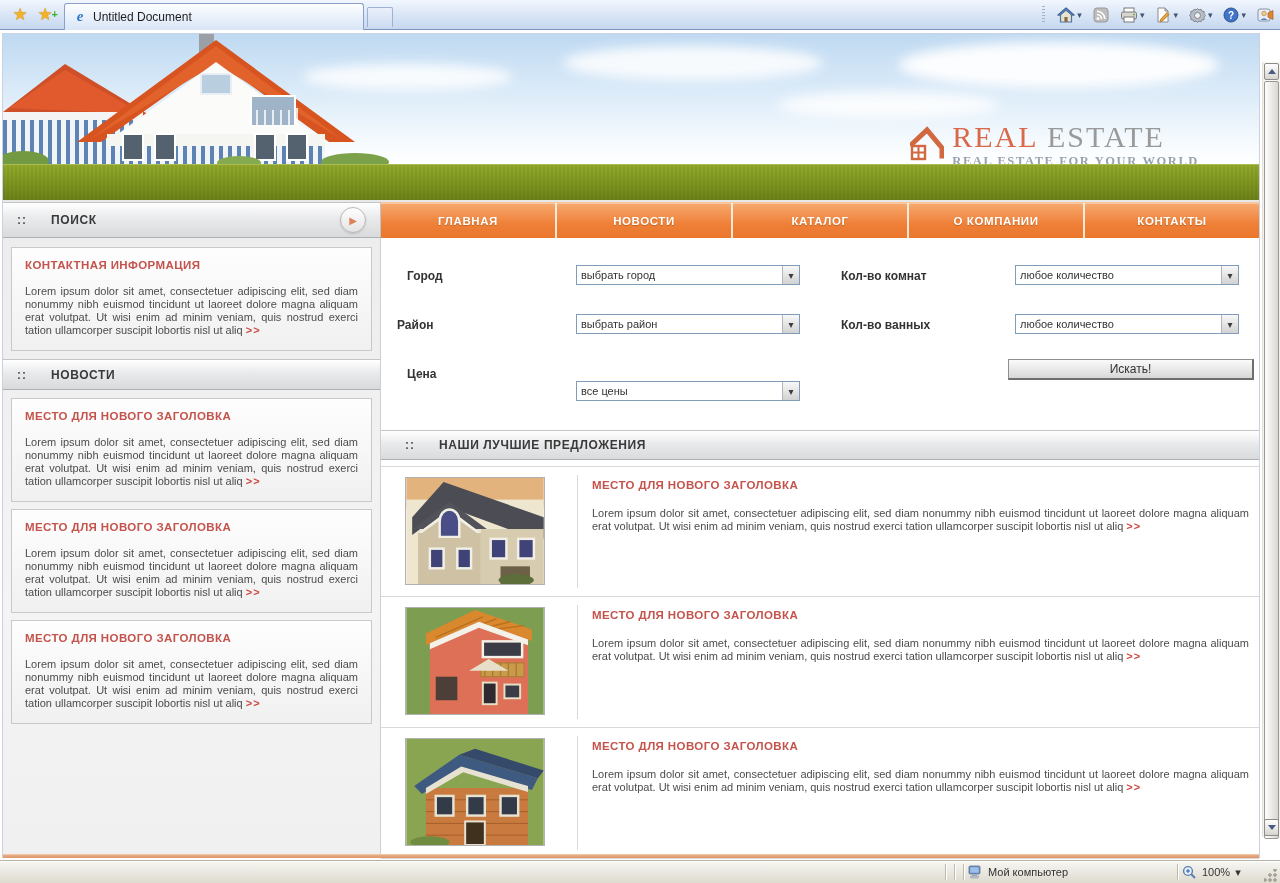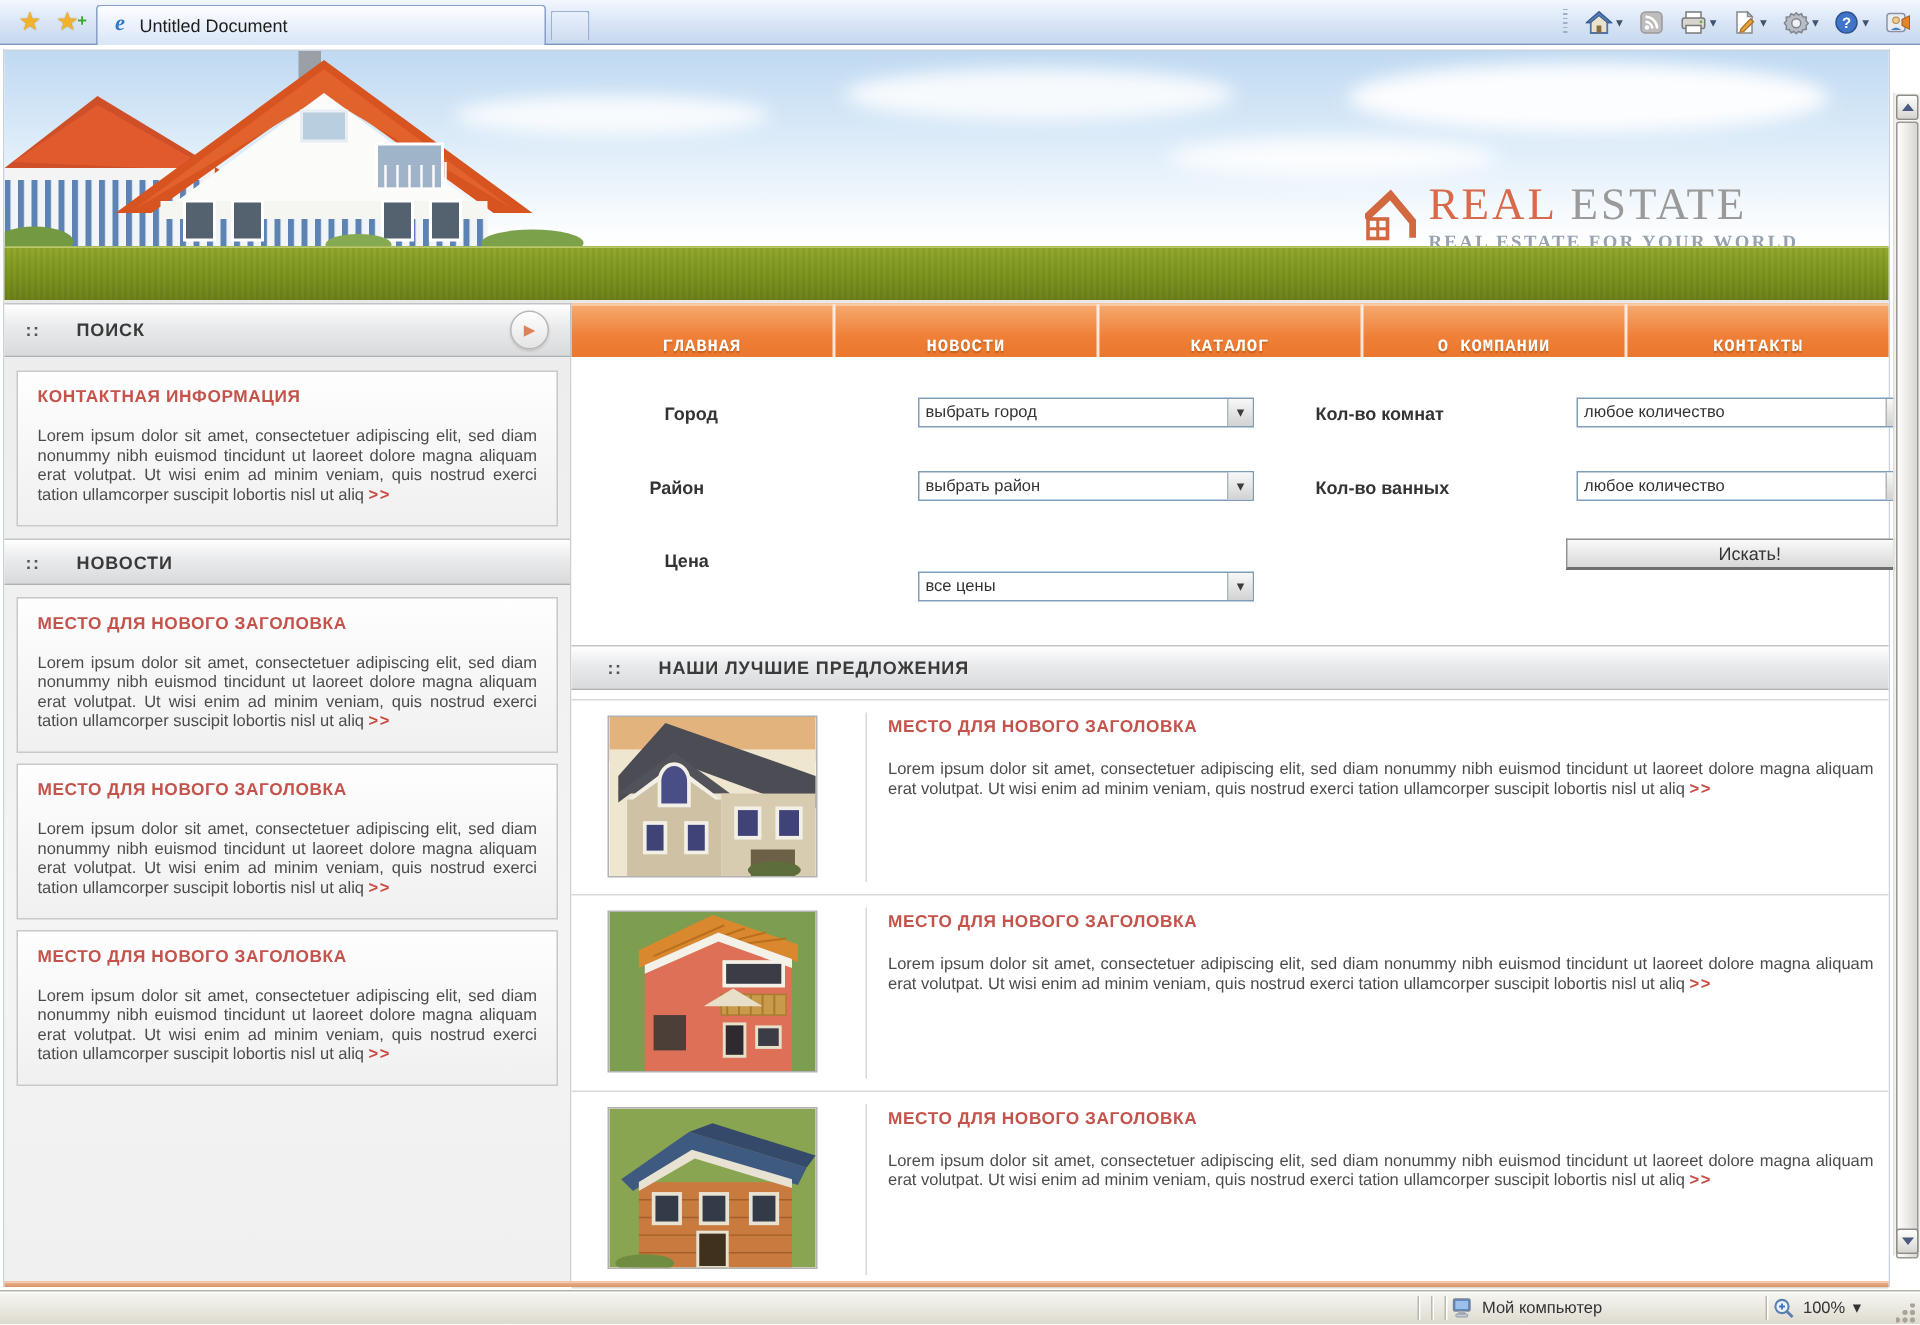--- a/index.html
+++ b/index.html
@@ -65,41 +65,41 @@
     display:flex; align-items:center; position:relative; }
   .search-head { width:378px; border-right:1px solid #c2c4c7; }
   .marker { font-weight:bold; font-size:12px; color:#555; letter-spacing:1px; margin:0 8px 0 14px; }
   .barhead .bar-title { font-weight:bold; font-size:12px; color:#3a3a3a; letter-spacing:.6px;margin-left:16px; }
   .circle-btn { position:absolute; right:14px; top:50%; transform:translateY(-50%);
     width:26px; height:26px; border-radius:50%; border:1px solid #b8b8b8;
     background:linear-gradient(#ffffff,#e4e4e4); display:flex; align-items:center; justify-content:center;
     color:#dd8257; font-size:10px; box-shadow:0 1px 2px rgba(0,0,0,.15); }
   .mainnav { flex:1; display:flex; background:linear-gradient(#f7aa70,#ef8038 60%,#ea772c);
     border-top:1px solid #f8c49b; }
-  .nav-item { flex:1; display:flex; align-items:flex-end; justify-content:center;
+  .nav-item { flex:1; display:flex; align-items:center; justify-content:center;
     border-right:2px solid rgba(255,255,255,.8); cursor:pointer;
-    box-shadow:inset 0 1px 0 rgba(255,255,255,.35);font-family:Liberation Mono, monospace; }
+    box-shadow:inset 0 1px 0 rgba(255,255,255,.35); }
   .nav-item:last-child { border-right:none; }
   .nav-item span { color:#fff; font-weight:bold; font-size:11.5px; letter-spacing:.6px;
     text-shadow:0 1px 1px rgba(150,70,10,.5); }
 
   
   .bodycols { flex:1; display:flex; min-height:0; }
   .sidebar { width:378px; background:linear-gradient(180deg,#ededed,#f4f4f4 60%,#f0f0f0);
     border-right:1px solid #cfcfcf; padding-top:9px; }
   .sb-box { margin:0 8px 7px 8px; border:1px solid #c9c9c9;
     background:linear-gradient(#fefefe,#f0f0f0); padding:11px 13px 13px 13px; }
   .sb-box .box-title { font-size:11.5px; font-weight:bold; color:#c4534c; letter-spacing:.4px; }
   .sb-box .box-text { margin-top:14px; font-size:11px; color:#4c4c4c; line-height:13px; text-align:justify; }
   .more-link { color:#cb4a42; font-weight:bold; letter-spacing:1px; cursor:pointer; }
   .news-head { height:31px; margin:8px 0 8px 0; }
 
   
   .main { flex:1; position:relative; background:#fff; min-width:0; }
-  .formzone { position:relative; height:192px;margin-left:36px; }
+  .formzone { position:relative; height:192px; }
   .f-label { position:absolute; font-size:12px; font-weight:bold; color:#333; }
   .sel { position:absolute; width:224px; height:20px; border:1px solid #7f9db9; background:#fff;
     display:flex; align-items:center; cursor:default; }
   .sel .sel-text { flex:1; font-size:11px; color:#333; padding-left:4px; white-space:nowrap; overflow:hidden; }
   .sel .sel-btn { width:17px; height:18px; border-left:1px solid #aeb6bf;
     background:linear-gradient(#f8f8f8,#d2d2d2); display:flex; align-items:center; justify-content:center;
     font-size:10px; color:#3c3c3c; }
   .search-btn { position:absolute; left:627px; top:121px; width:246px; height:21px;
     background:linear-gradient(#fafafa,#d8d8d8); border:1px solid #8f8f8f;
     border-right:2px solid #6e6e6e; border-bottom:2px solid #6e6e6e;

